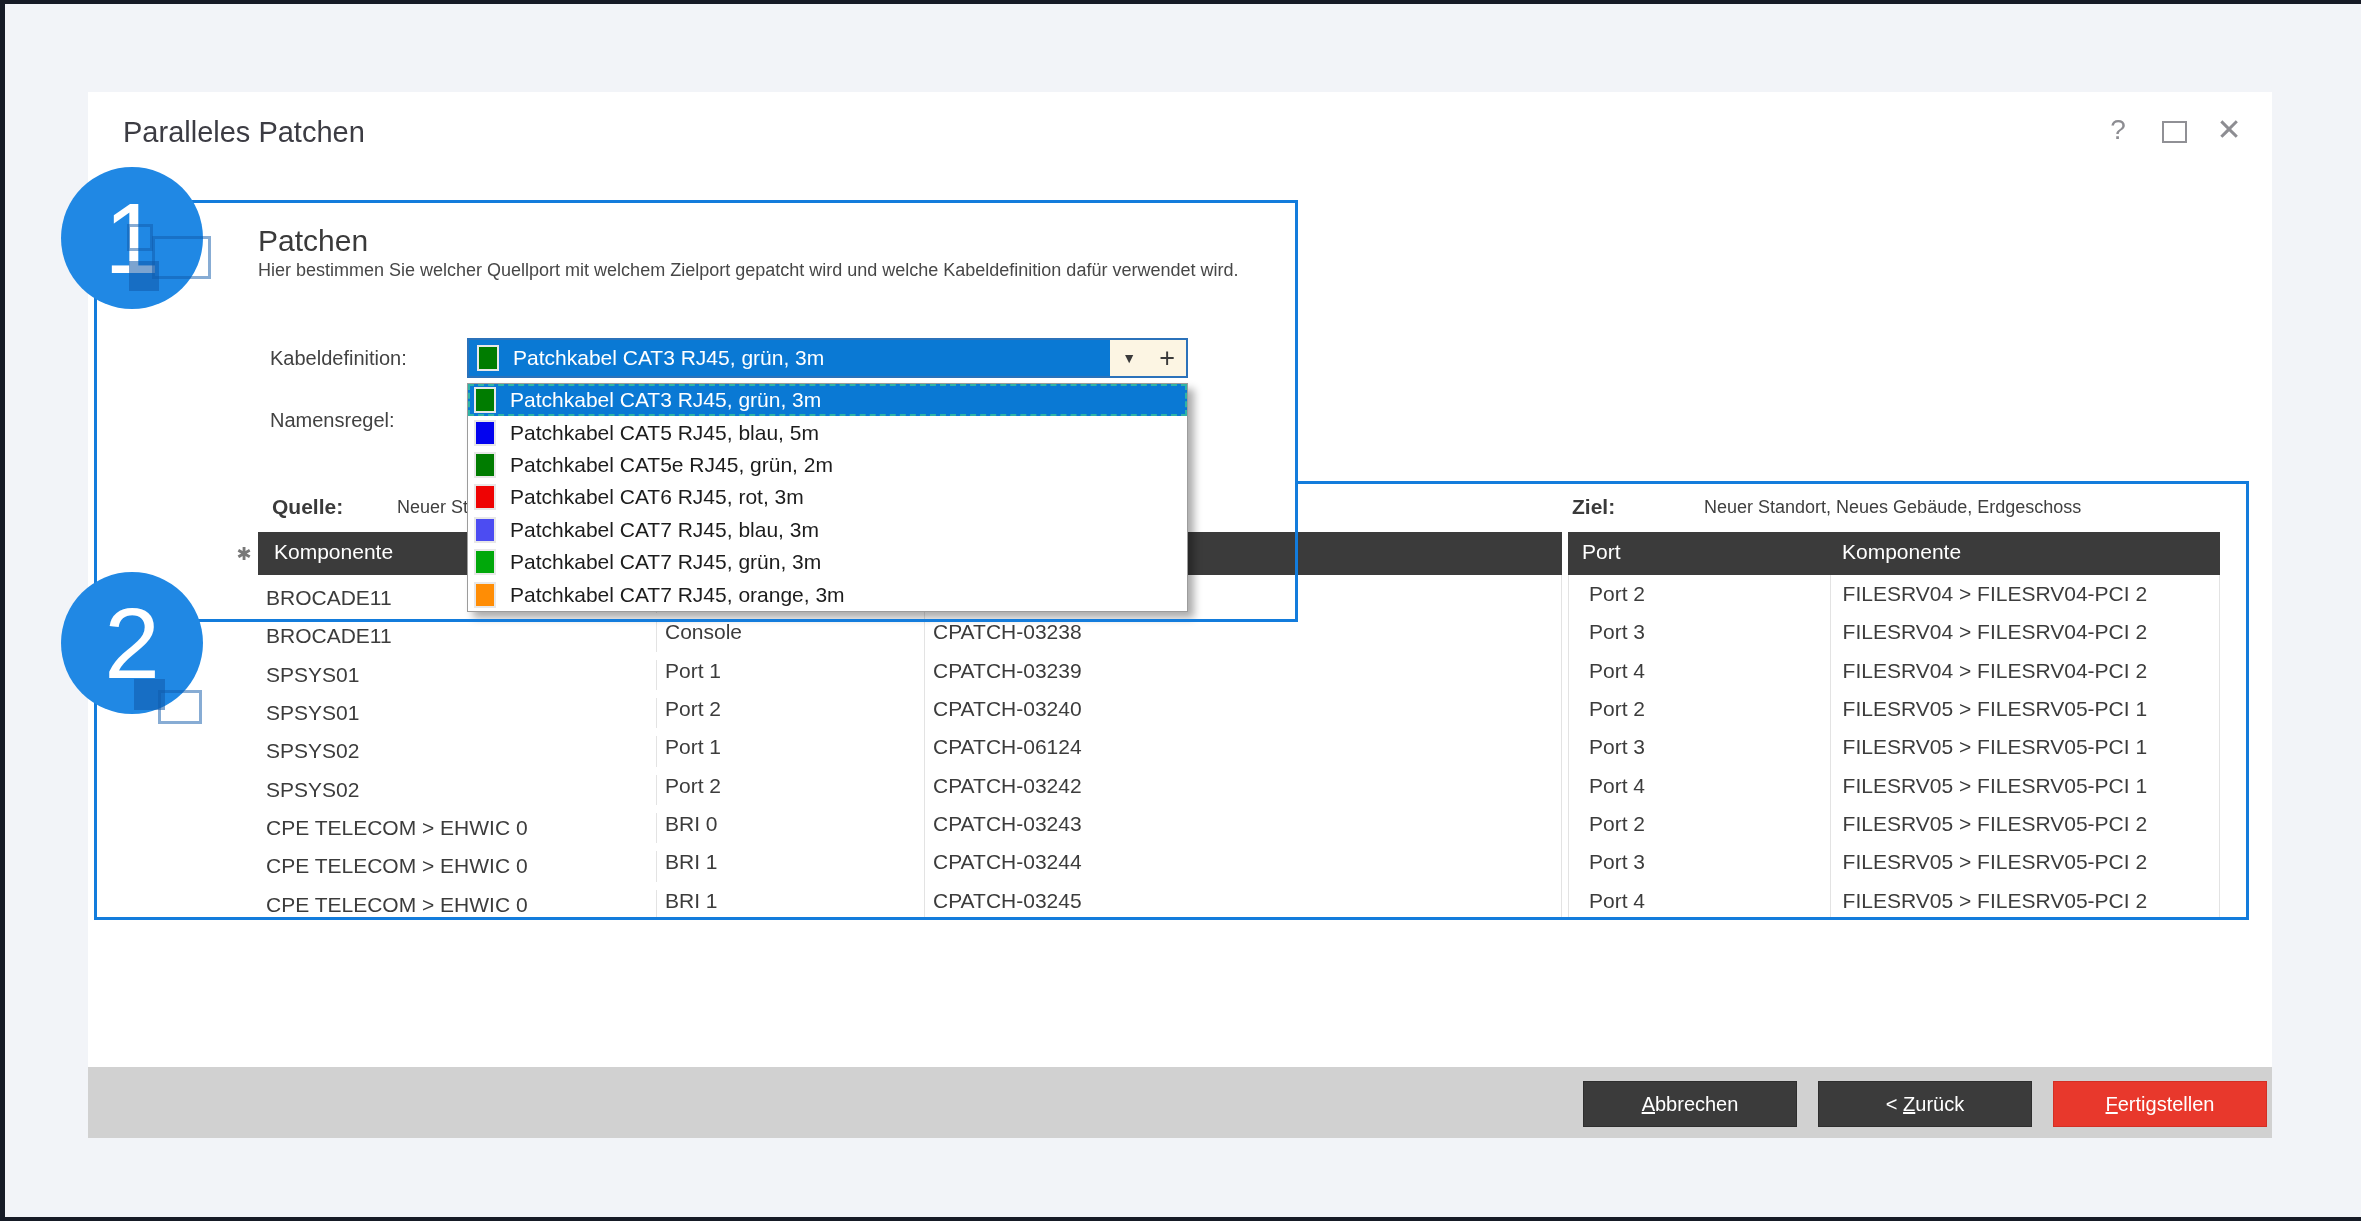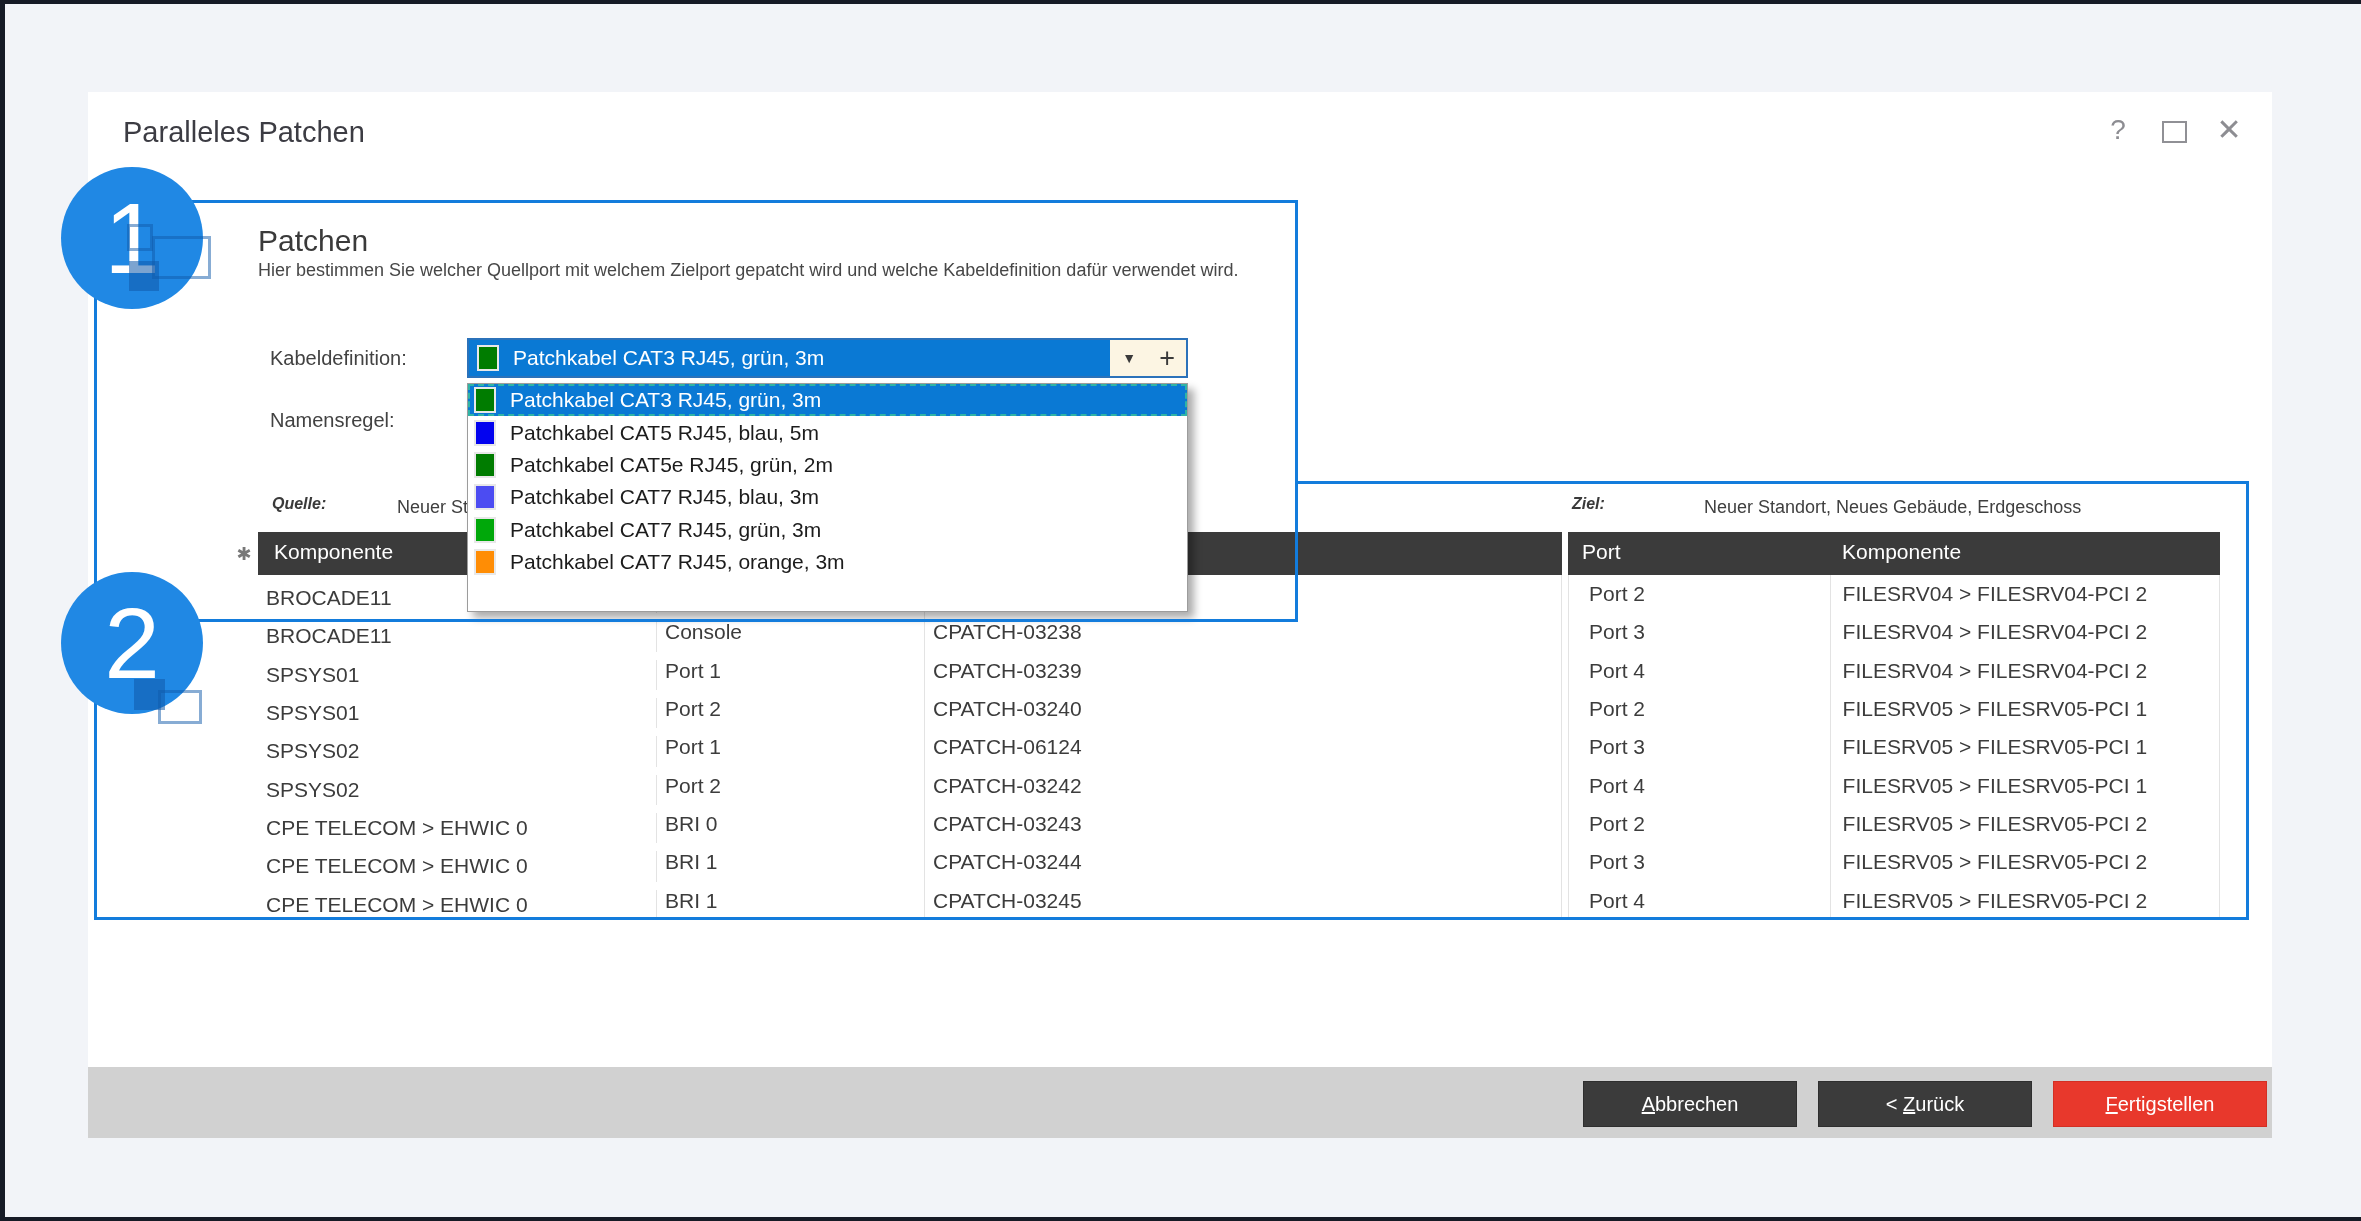--- a/index.html
+++ b/index.html
@@ -38,21 +38,21 @@
   .combo-arrow { font-size:14px; }
   .combo-add { font-size:27px; font-weight:300; }
 
   
   .ddpanel { left:467px; top:383px; width:721px; height:229px; background:#ffffff; border:1px solid #9c9c9c; box-shadow:6px 6px 8px rgba(0,0,0,0.33); z-index:50; }
   .dditem { height:32.4px; display:flex; align-items:center; padding-left:6px; font-size:21px; color:#1c1c1c; background:#fff; }
   .dditem .swatch { margin-right:14px; }
   .dditem.sel { background:#0a79d4; color:#ffffff; border:2px dashed #2fb4a6; padding-left:4px; }
 
   
-  .loc-label { font-size:16px; font-weight:bold; color:#3a3a3a; z-index:2;font-style:italic; }
+  .loc-label { font-size:21px; font-weight:bold; color:#3a3a3a; z-index:2; }
   .loc-value { font-size:18px; color:#3f3f3f; z-index:2; white-space:nowrap; }
   .src-label { left:272px; top:495px; }
   .src-value { left:397px; top:497px; }
   .dst-label { left:1572px; top:495px; }
   .dst-value { left:1704px; top:497px; }
 
   
   .indicator-cell { left:230px; top:532px; width:28px; height:43px; background:#fff; color:#787878; font-size:18px; display:flex; align-items:center; justify-content:center; z-index:2; }
   .thead { top:532px; height:43px; background:#3b3b3b; color:#ffffff; font-size:21px; z-index:2; }
   .thead-src { left:258px; width:1304px; }
@@ -228,20 +228,24 @@
       </div>
       <div class="dditem">
         <span class="swatch" style="background: rgb(3, 3, 239);"></span>
         <span>Patchkabel CAT5 RJ45, blau, 5m</span>
       </div>
       <div class="dditem">
         <span class="swatch" style="background: rgb(0, 124, 0);"></span>
         <span>Patchkabel CAT5e RJ45, grün, 2m</span>
       </div>
       <div class="dditem">
+        <span class="swatch" style="background: rgb(239, 3, 3);"></span>
+        <span>Patchkabel CAT6 RJ45, rot, 3m</span>
+      </div>
+      <div class="dditem">
         <span class="swatch" style="background: rgb(76, 76, 242);"></span>
         <span>Patchkabel CAT7 RJ45, blau, 3m</span>
       </div>
       <div class="dditem">
         <span class="swatch" style="background: rgb(0, 168, 10);"></span>
         <span>Patchkabel CAT7 RJ45, grün, 3m</span>
       </div>
       <div class="dditem">
         <span class="swatch" style="background: rgb(255, 141, 5);"></span>
         <span>Patchkabel CAT7 RJ45, orange, 3m</span>

